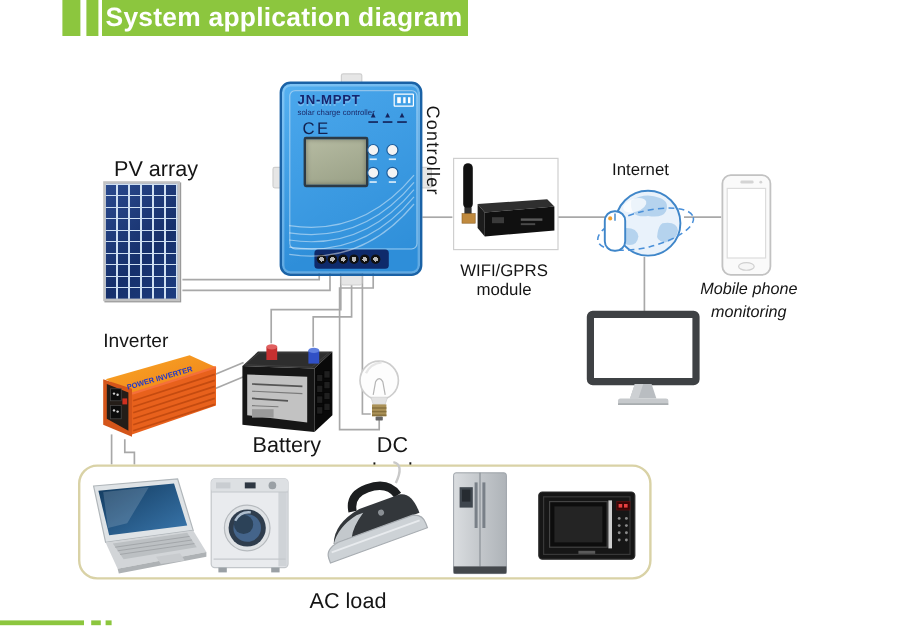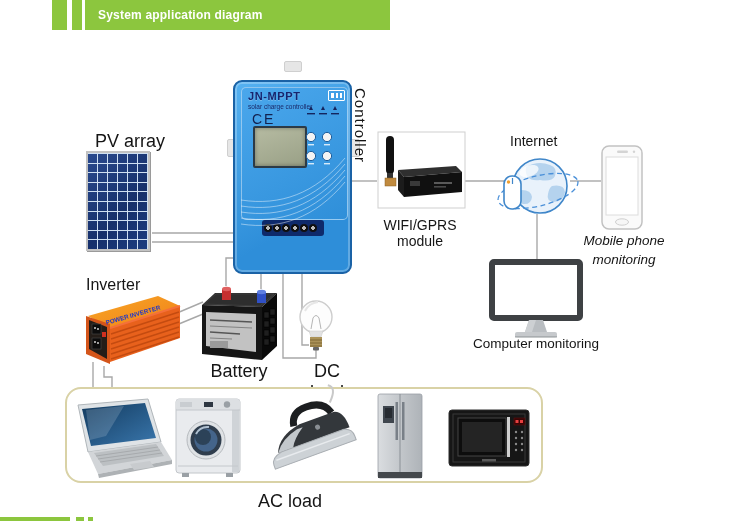--- a/index.html
+++ b/index.html
@@ -1,35 +1,35 @@
 <!DOCTYPE html>
 <html><head>
 <meta charset="utf-8">
 <style>
   html,body{margin:0;padding:0;background:#fff;}
   .stage{position:relative;width:750px;height:523px;background:#fff;overflow:hidden;
          font-family:"Liberation Sans",sans-serif;}
   
   .hbar{position:absolute;top:0;height:30px;background:#8cc63e;}
   .banner{position:absolute;left:85px;top:0;width:305px;height:30px;background:#8cc63e;
-          color:#fff;font-size:12px;font-weight:bold;line-height:30px;padding-left:13px;
+          color:#fff;font-size:22px;font-weight:bold;line-height:30px;padding-left:3px;
           box-sizing:border-box;letter-spacing:.2px;}
   
   .lbl{position:absolute;color:#151515;font-size:18px;white-space:nowrap;}
   .ctr{text-align:center;white-space:normal;}
   
   .pv{position:absolute;left:86px;top:151px;width:64px;height:100px;box-sizing:border-box;
       border:2px solid #c2c2c2;box-shadow:1px 1px 0 #9a9a9a;
       background:
         repeating-linear-gradient(90deg, rgba(0,0,0,0) 0 9px, #cfe0f2 9px 10px),
         repeating-linear-gradient(0deg, rgba(0,0,0,0) 0 8.6px, #cfe0f2 8.6px 9.6px),
         linear-gradient(135deg,#2a4a8e,#16306b 60%,#1d3d80);}
   
   .tab{position:absolute;background:#e6e6e6;border:1px solid #cfcfcf;border-radius:2px;}
-  .controller{position:absolute;left:233px;top:80px;width:119px;height:194px;
+  .controller{position:absolute;left:233px;top:68px;width:119px;height:162px;
       background:linear-gradient(150deg,#55b1f1,#2e8ed9 70%);
       border:2px solid #1a62a6;border-radius:9px;box-sizing:border-box;
       box-shadow:inset 0 0 0 2px rgba(255,255,255,.25);}
   .ctl-face{position:absolute;left:6px;top:5px;width:105px;height:131px;border-radius:5px;
       border:1px solid rgba(255,255,255,.45);background:linear-gradient(150deg,#4aa7ec,#2f8fd9);}
   .ctl-model{position:absolute;left:13px;top:8px;font-size:11px;font-weight:bold;
       color:#16246e;letter-spacing:.6px;text-shadow:0 1px 0 rgba(255,255,255,.25);}
   .ctl-sub{position:absolute;left:13px;top:21px;font-size:6.5px;color:#1b2a6a;}
   .ctl-ce{position:absolute;left:17px;top:29px;font-size:14px;color:#12214f;letter-spacing:2px;}
   .ctl-logo{position:absolute;left:93px;top:8px;width:17px;height:11px;border:1px solid #fff;
@@ -179,21 +179,20 @@
     <div>monitoring</div>
   </div>
 
   <svg width="96" height="82" style="left:488px;top:258px;">
     <rect x="4" y="4" width="88" height="56" rx="2" fill="#fff" stroke="#3e4144" stroke-width="6"></rect>
     <polygon points="41,62 55,62 59,74 37,74" fill="#b9bdc1"></polygon>
     <polygon points="41,62 48,62 44,74 37,74" fill="#cdd0d3"></polygon>
     <rect x="27" y="74" width="42" height="5.5" rx="2" fill="#c6c9cc"></rect>
     <rect x="27" y="78" width="42" height="1.5" fill="#a9adb0"></rect>
   </svg>
-  <div class="lbl ctr" style="left:470px;top:336px;width:132px;font-size:13.5px;">Computer monitoring</div>
 
   <div class="lbl" style="left:86px;top:276px;font-size:16px;">Inverter</div>
   <svg width="112" height="84" style="left:78px;top:288px;">
     <defs>
       <linearGradient id="invtop" x1="0" y1="0" x2="1" y2="1">
         <stop offset="0" stop-color="#f9a825"></stop>
           <stop offset="1" stop-color="#ef7f1a"></stop>
       </linearGradient>
     </defs>
     <polygon points="10,28 80,8 102,18 32,40" fill="url(#invtop)"></polygon>

